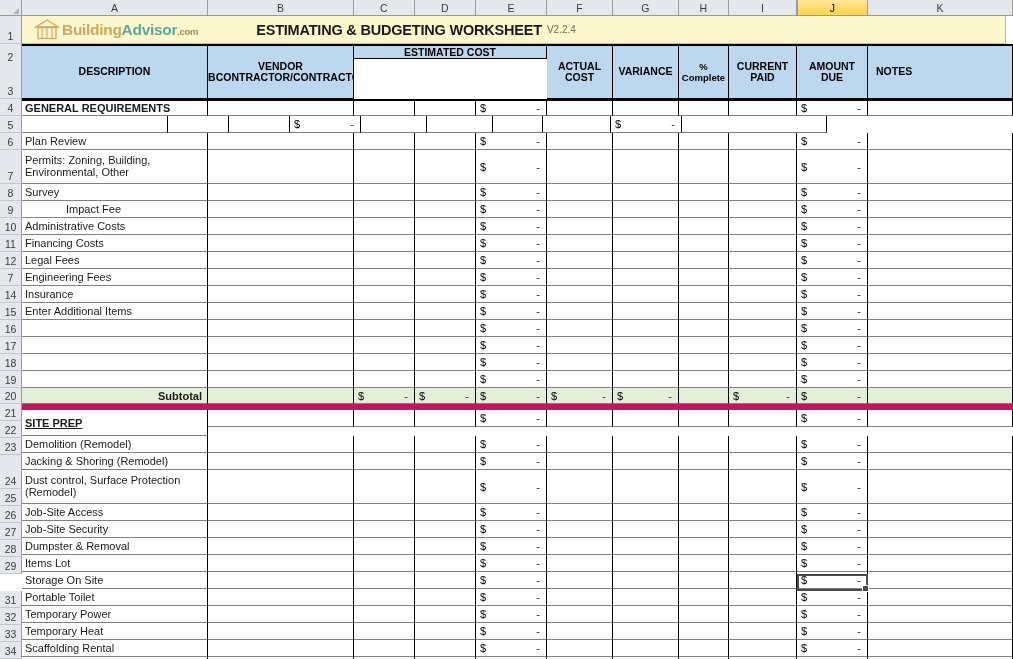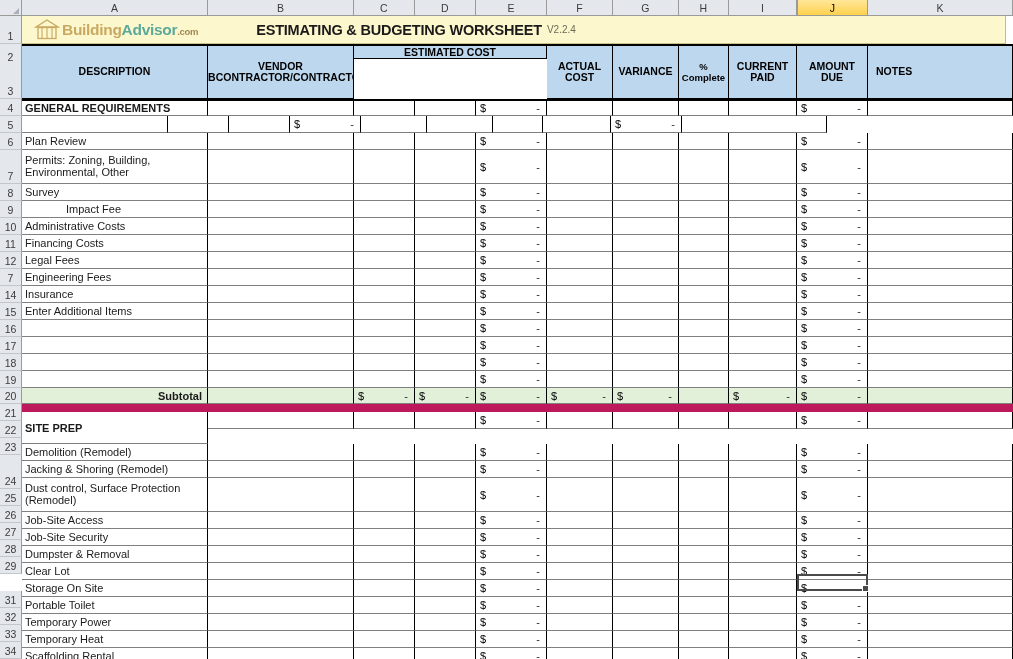--- a/index.html
+++ b/index.html
@@ -179,21 +179,21 @@
   .money {
     justify-content: space-between;
     font-size: 11px;
     padding: 0 6px 0 4px;
   }
   .money .dash { color: #2b2b2b; }
 
   
   .section-label { font-weight: bold; font-size: 11px; }
   .subtotal-row .cell { background: #e2efd9; }
-  .subtotal-row { border-bottom: 8px solid #be185d; }
+  .subtotal-row { border-bottom: 6px solid #be185d; }
   .sub-label { justify-content: flex-end; font-weight: bold; padding-right: 5px; }
 
   .txt { font-size: 11px; color: #1a1a1a; }
 
   
   .selcell {
     position: absolute;
     border: 2px solid #4a4a4a;
     pointer-events: none;
     z-index: 9;
@@ -631,21 +631,21 @@
               <span>$</span>
               <span class="dash">-</span>
             </div>
             <div class="cell money cJ" style="height:16px">
               <span>$</span>
               <span class="dash">-</span>
             </div>
             <div class="cell cK" style="height:16px"></div>
           </div>
           <div class="row">
-            <div class="cell cA txt section-label" style="height: 32px;">SITE PREP</div>
+            <div class="cell cA txt section-label" style="height: 26px; text-decoration: underline;">SITE PREP</div>
             <div class="cell cB" style="height:17px"></div>
             <div class="cell cC" style="height:17px"></div>
             <div class="cell cD" style="height:17px"></div>
             <div class="cell money cE" style="height:17px">
               <span>$</span>
               <span class="dash">-</span>
             </div>
             <div class="cell cF" style="height:17px"></div>
             <div class="cell cG" style="height:17px"></div>
             <div class="cell cH" style="height:17px"></div>
@@ -764,21 +764,21 @@
             <div class="cell cG" style="height:17px"></div>
             <div class="cell cH" style="height:17px"></div>
             <div class="cell cI" style="height:17px"></div>
             <div class="cell money cJ" style="height:17px">
               <span>$</span>
               <span class="dash">-</span>
             </div>
             <div class="cell cK" style="height:17px"></div>
           </div>
           <div class="row">
-            <div class="cell cA txt" style="height: 17px;">Clear Lot</div>
+            <div class="cell cA txt" style="height: 17px;">Items Lot</div>
             <div class="cell cB" style="height:17px"></div>
             <div class="cell cC" style="height:17px"></div>
             <div class="cell cD" style="height:17px"></div>
             <div class="cell money cE" style="height:17px">
               <span>$</span>
               <span class="dash">-</span>
             </div>
             <div class="cell cF" style="height:17px"></div>
             <div class="cell cG" style="height:17px"></div>
             <div class="cell cH" style="height:17px"></div>

